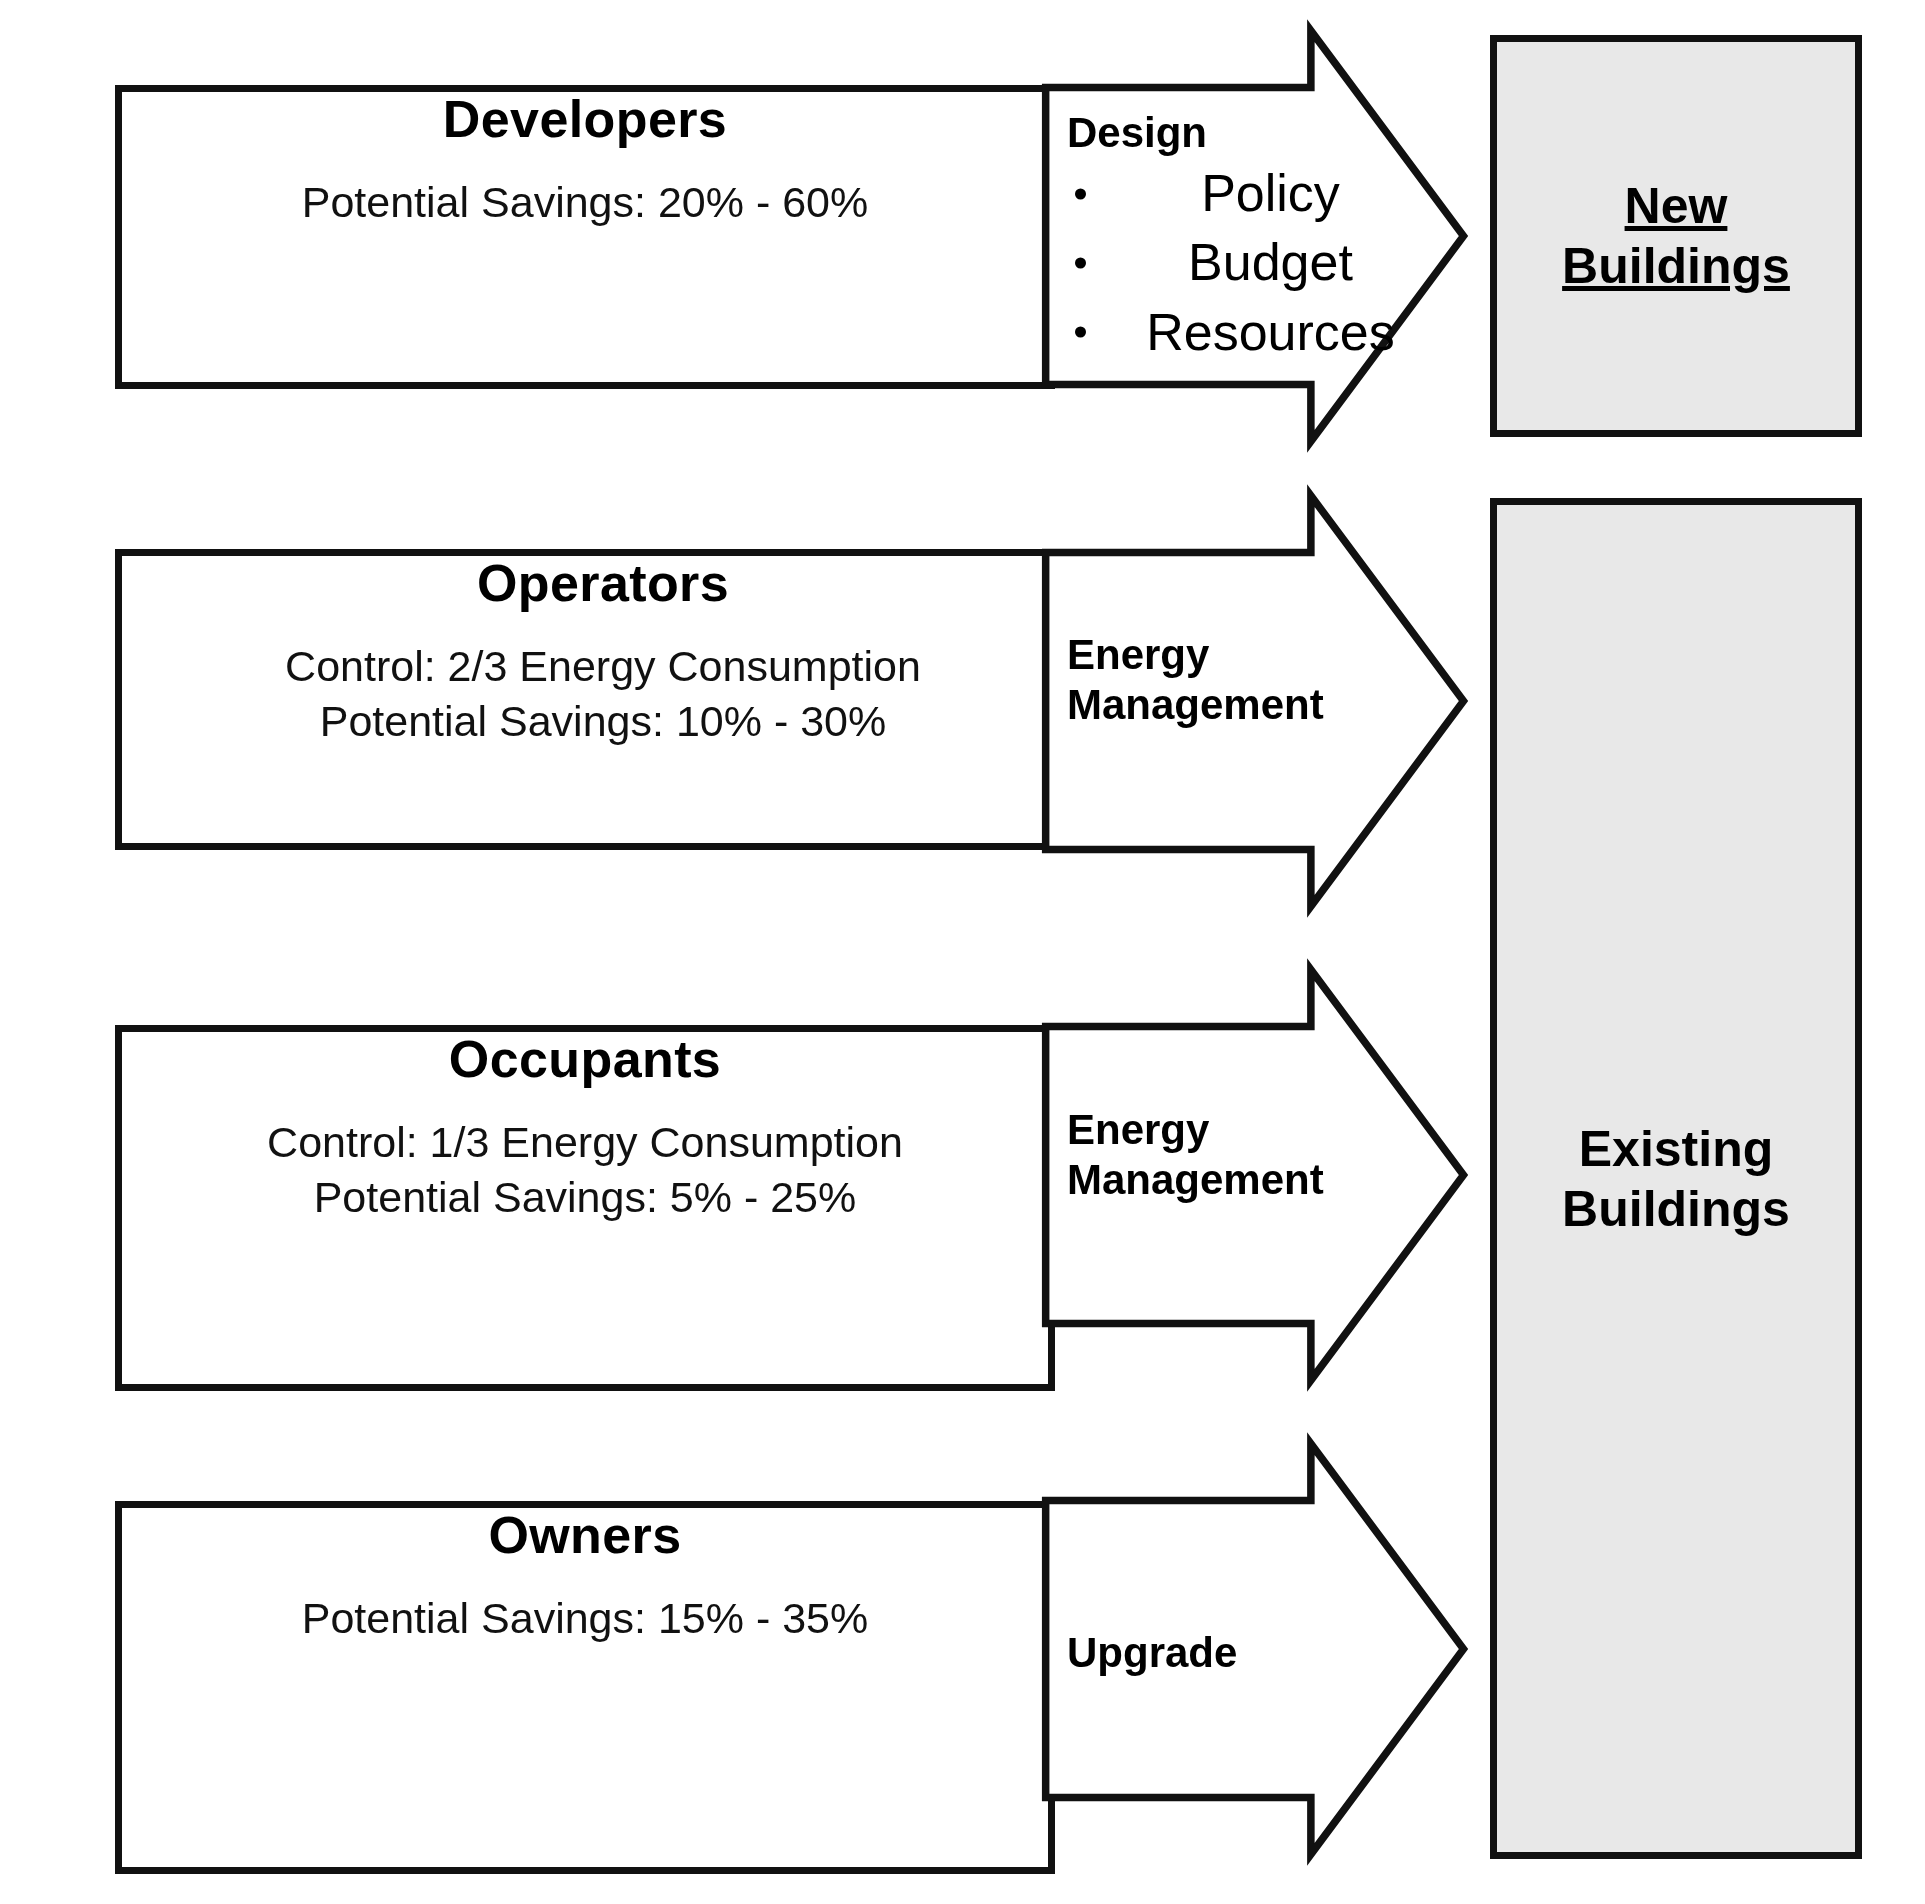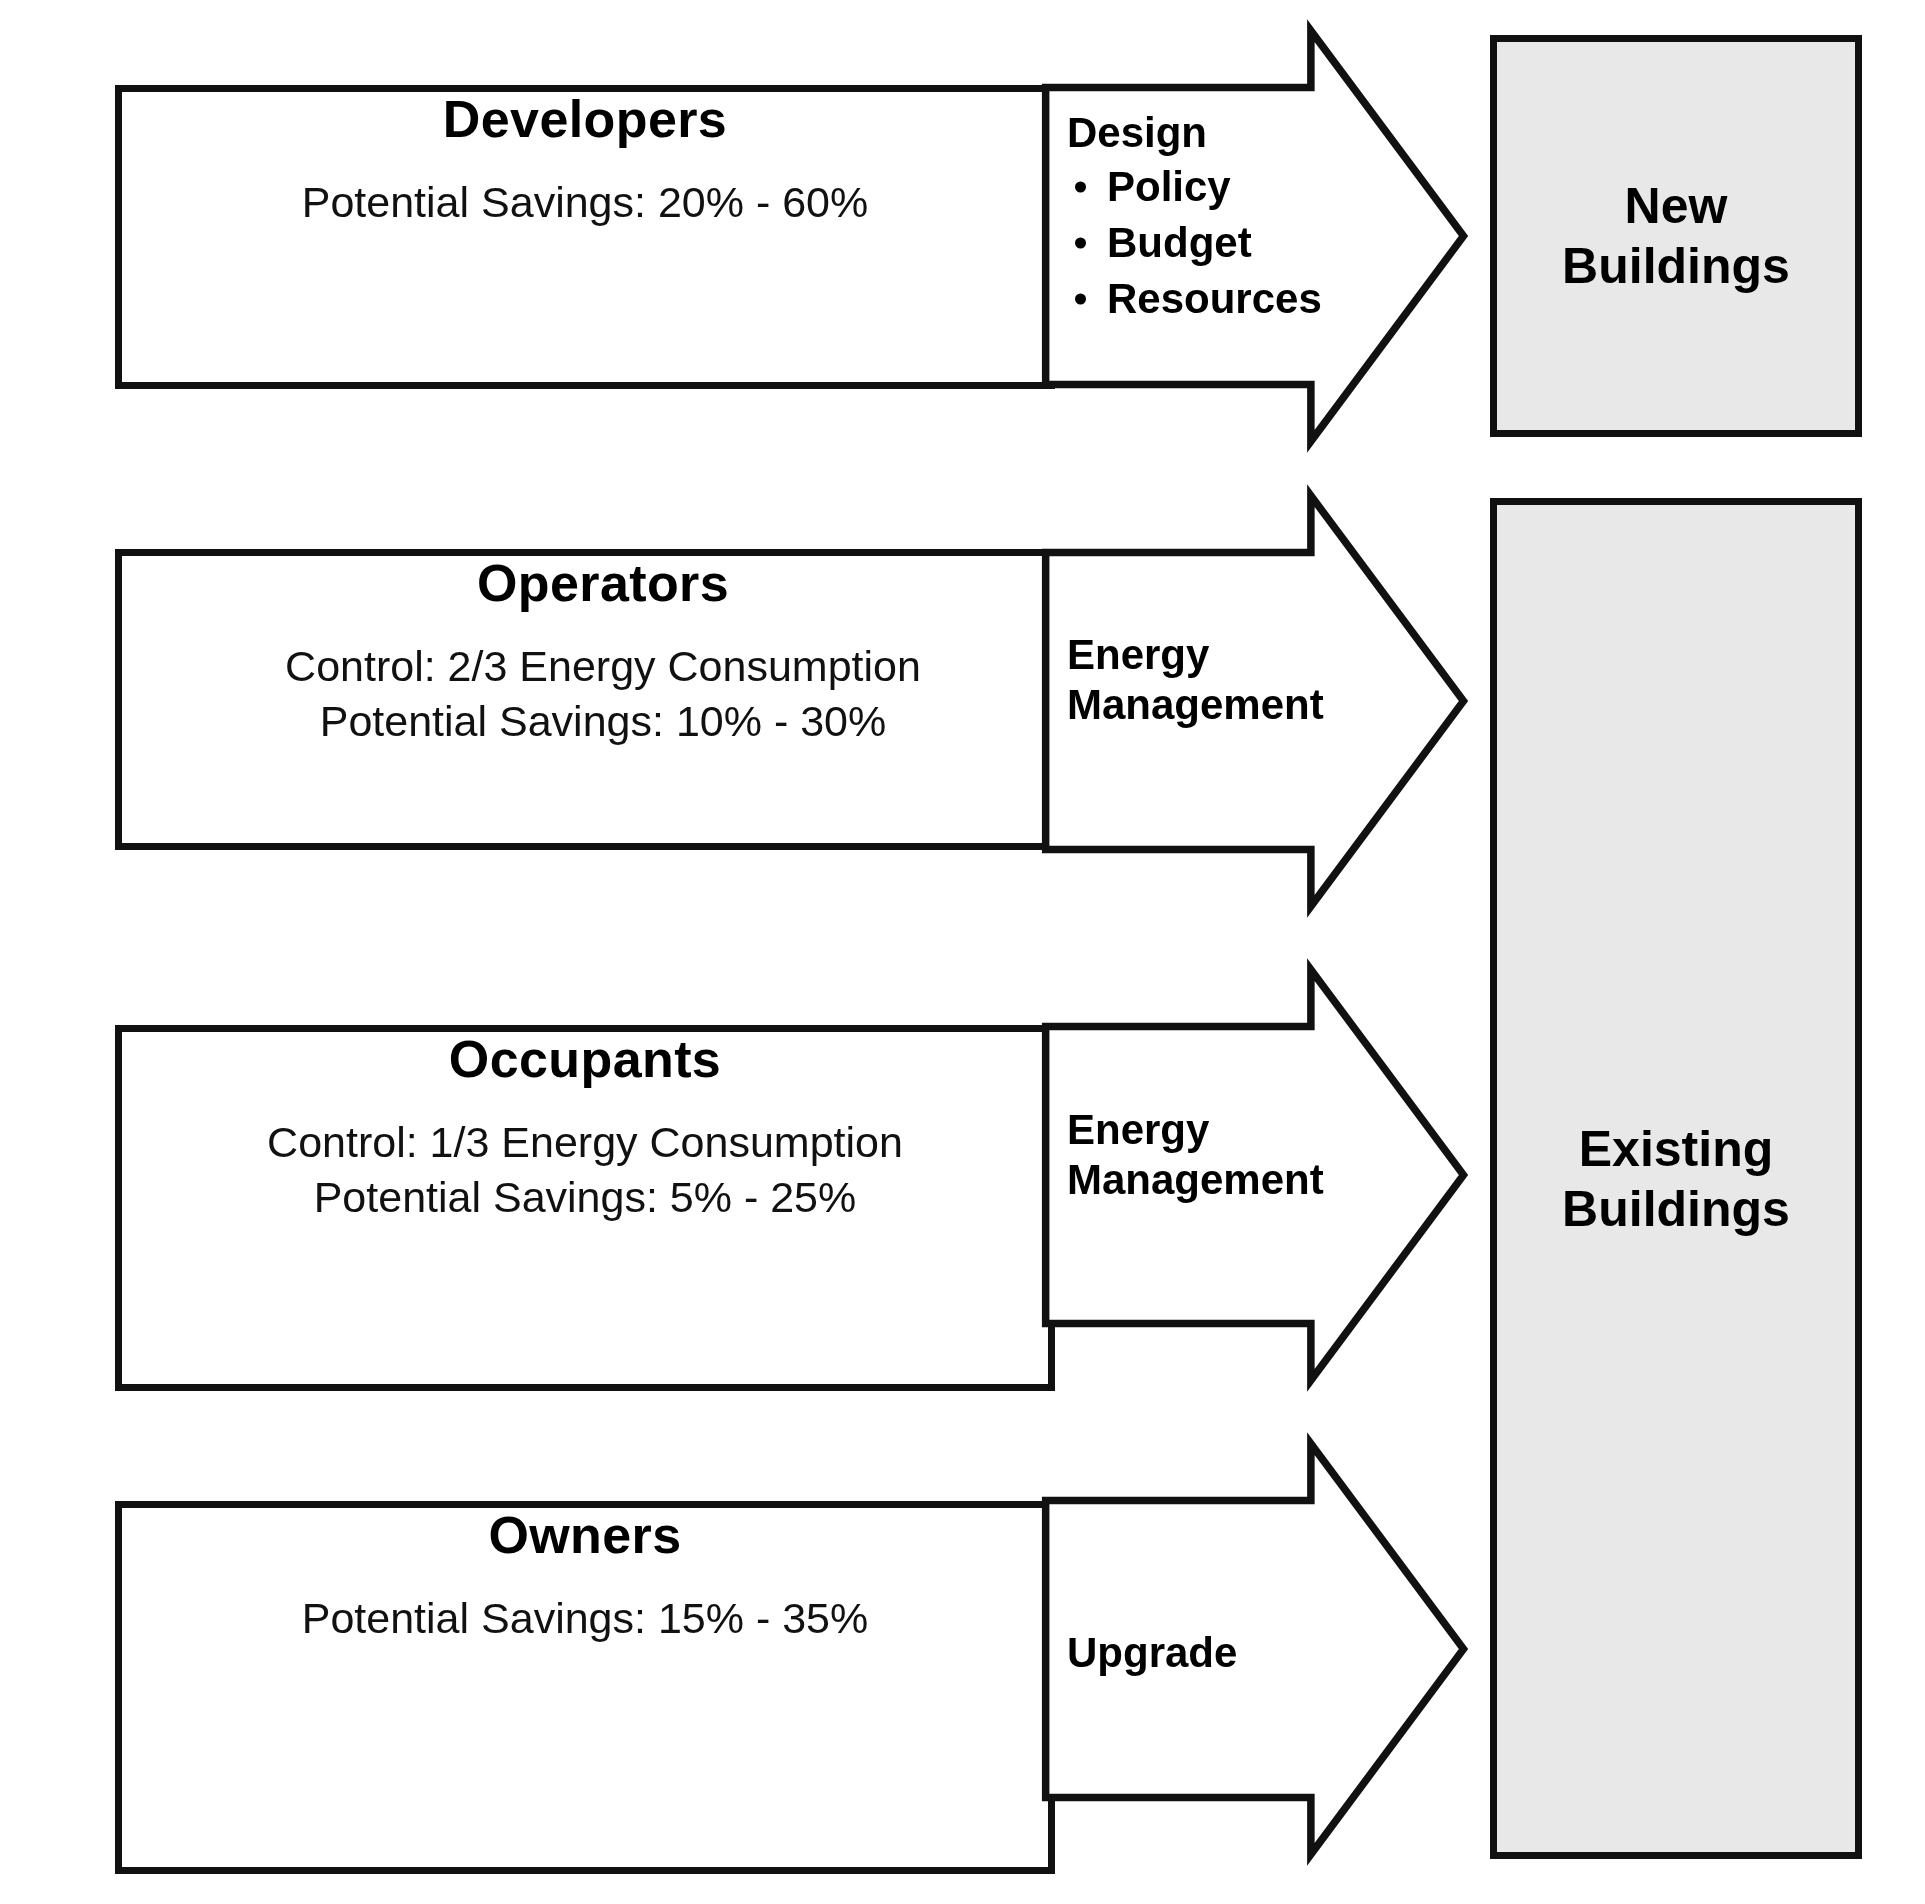--- a/index.html
+++ b/index.html
@@ -74,23 +74,24 @@
   .design-head {
     font-weight: bold;
     font-size: 42px;
     line-height: 1.15;
     margin-bottom: 2px;
   }
   .design-list {
     margin: 0;
     padding: 0;
     list-style: none;
-    font-weight: 700;
-    font-size: 42px;
+    font-weight: 400;
+    font-size: 52px;
     line-height: 1.33;
+    text-align: center;
   }
   .design-list li {
     position: relative;
     padding-left: 40px;
     white-space: nowrap;
   }
   .design-list li::before {
     content: "";
     position: absolute;
     left: 8.3px;
@@ -140,21 +141,21 @@
   </div>
   <div class="design-label" style="left:1067px; top:109px; width:367px;">
     <div class="design-head">Design</div>
     <ul class="design-list">
       <li>Policy</li>
       <li>Budget</li>
       <li>Resources</li>
     </ul>
   </div>
 
-  <div class="building-box" style="left:1490px; top:35px; width:372px; height:402px;">
+  <div class="building-box" style="left:1490px; top:35px; width:372px; height:402px;text-decoration:underline;">
     <div class="building-label">New
 Buildings</div>
   </div>
 
   <div class="actor-box" style="left:67px; top:549px; width:940px; height:301px;padding-left:36px;">
     <div class="actor-title">Operators</div>
     <div class="actor-lines">
       <span class="ln">Control: 2/3 Energy Consumption</span>
       <span class="ln">Potential Savings: 10% - 30%</span>
     </div>

